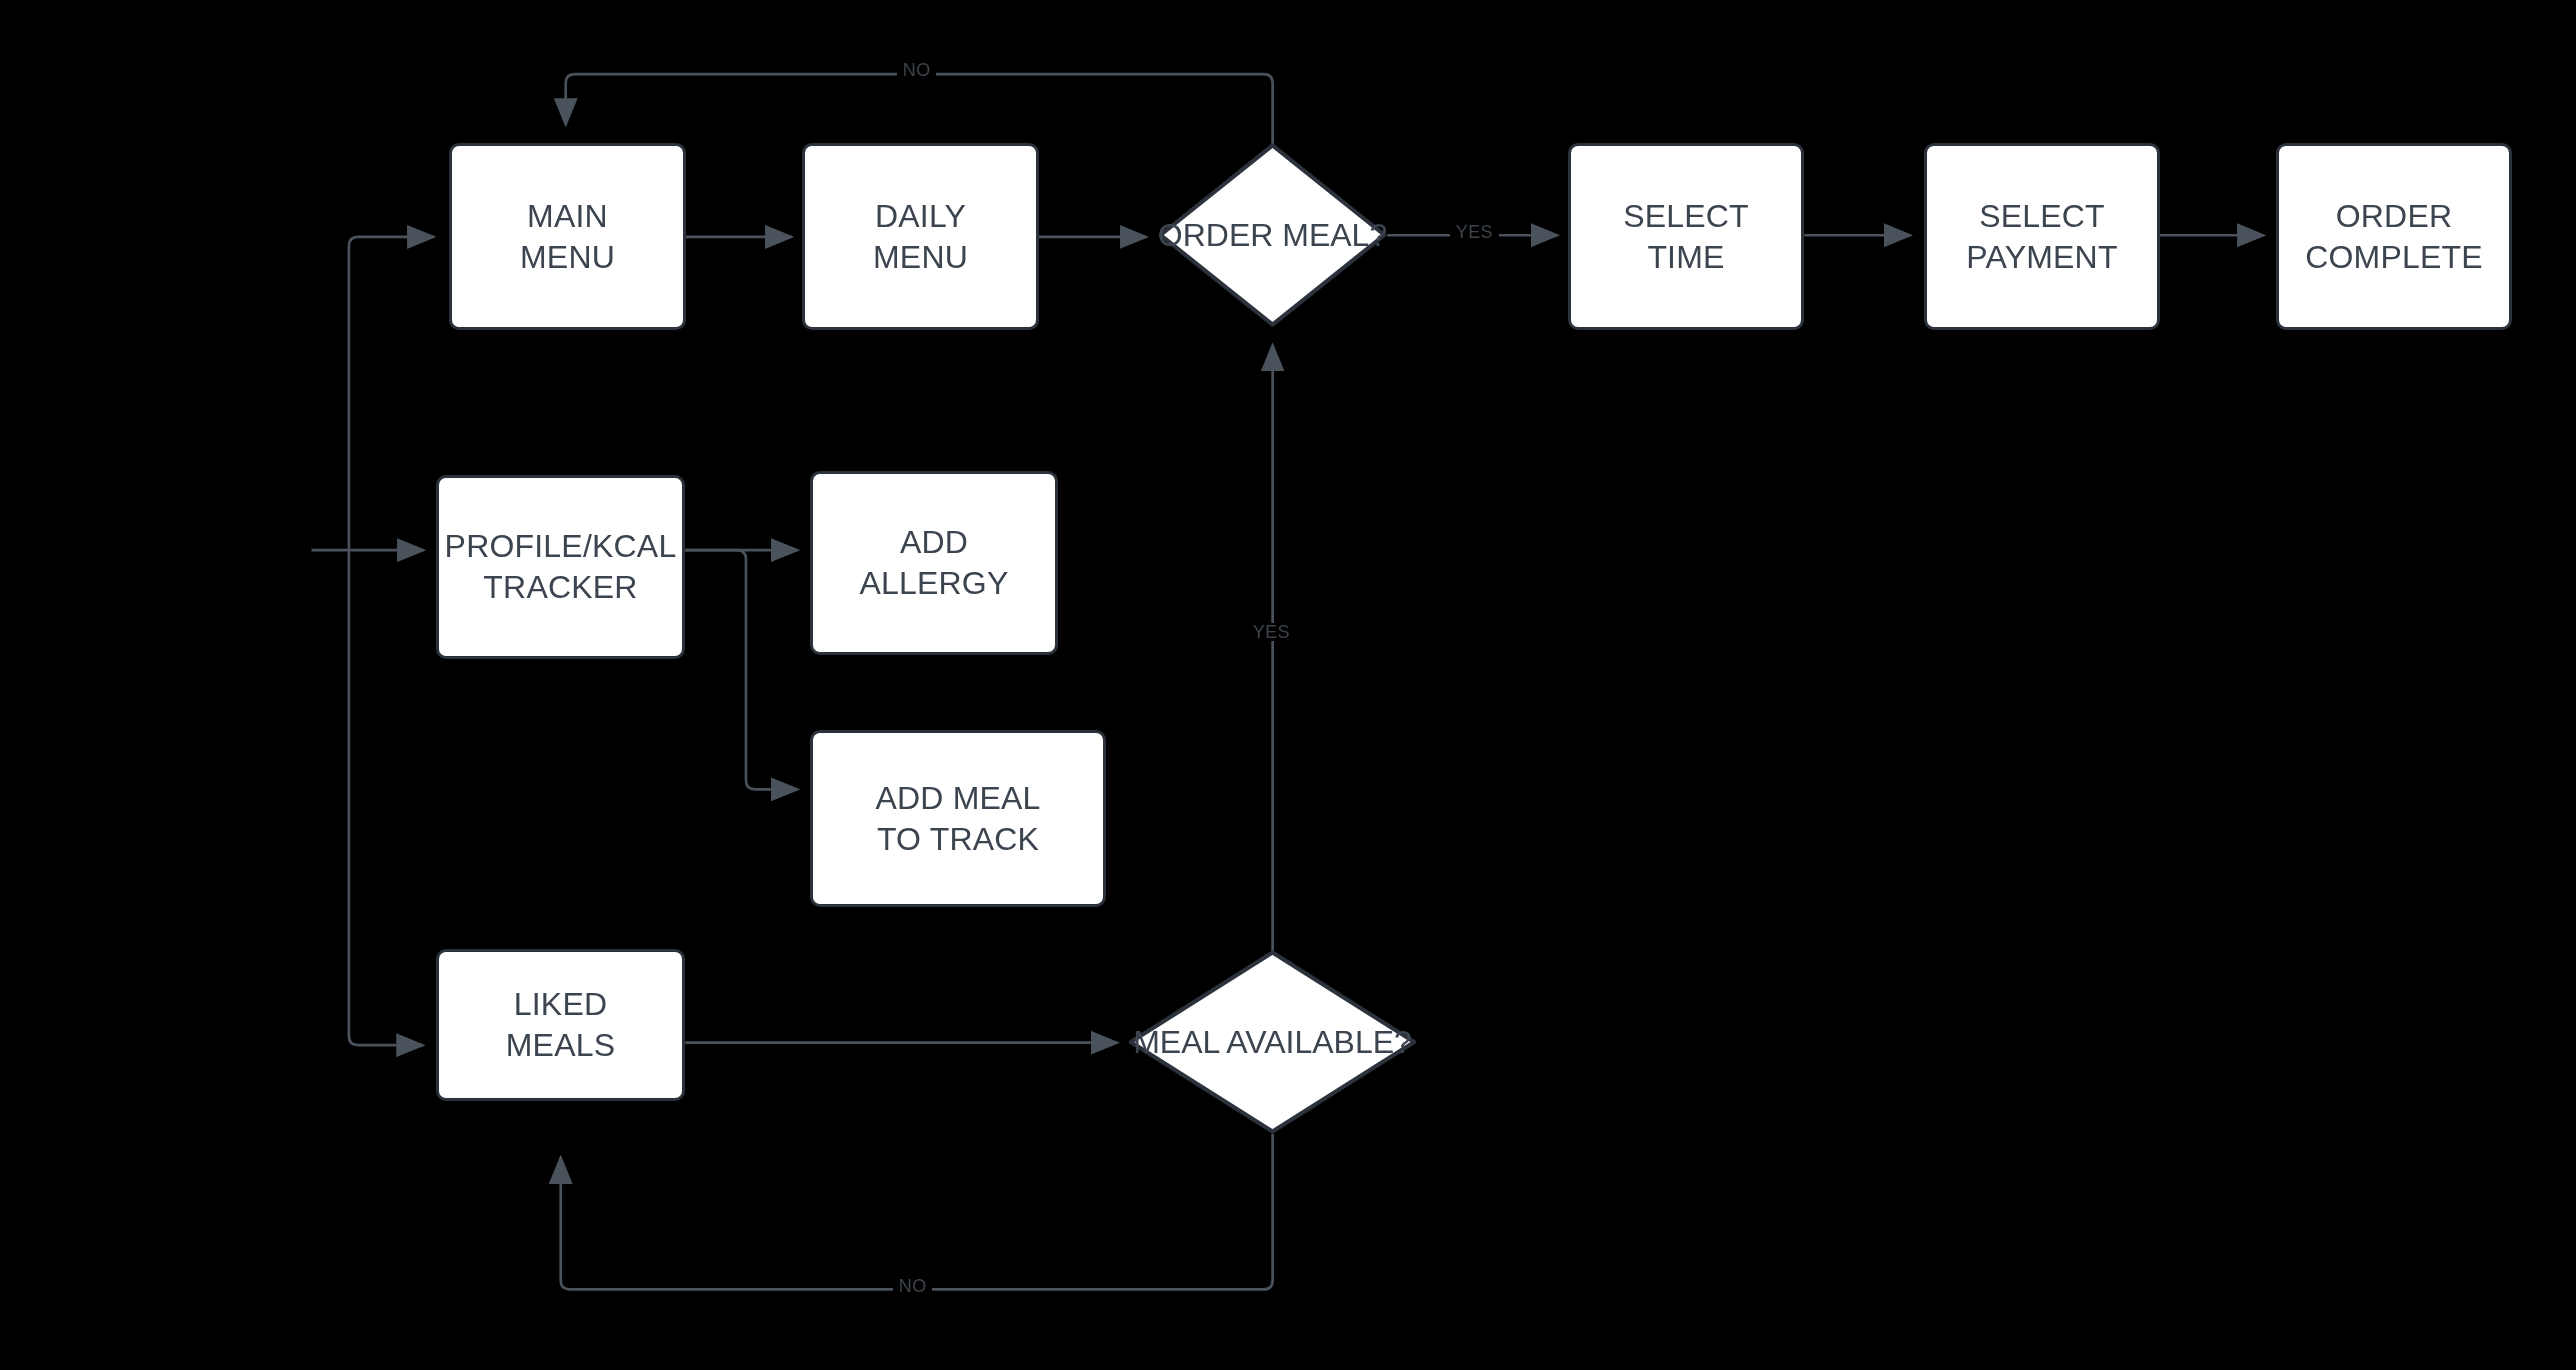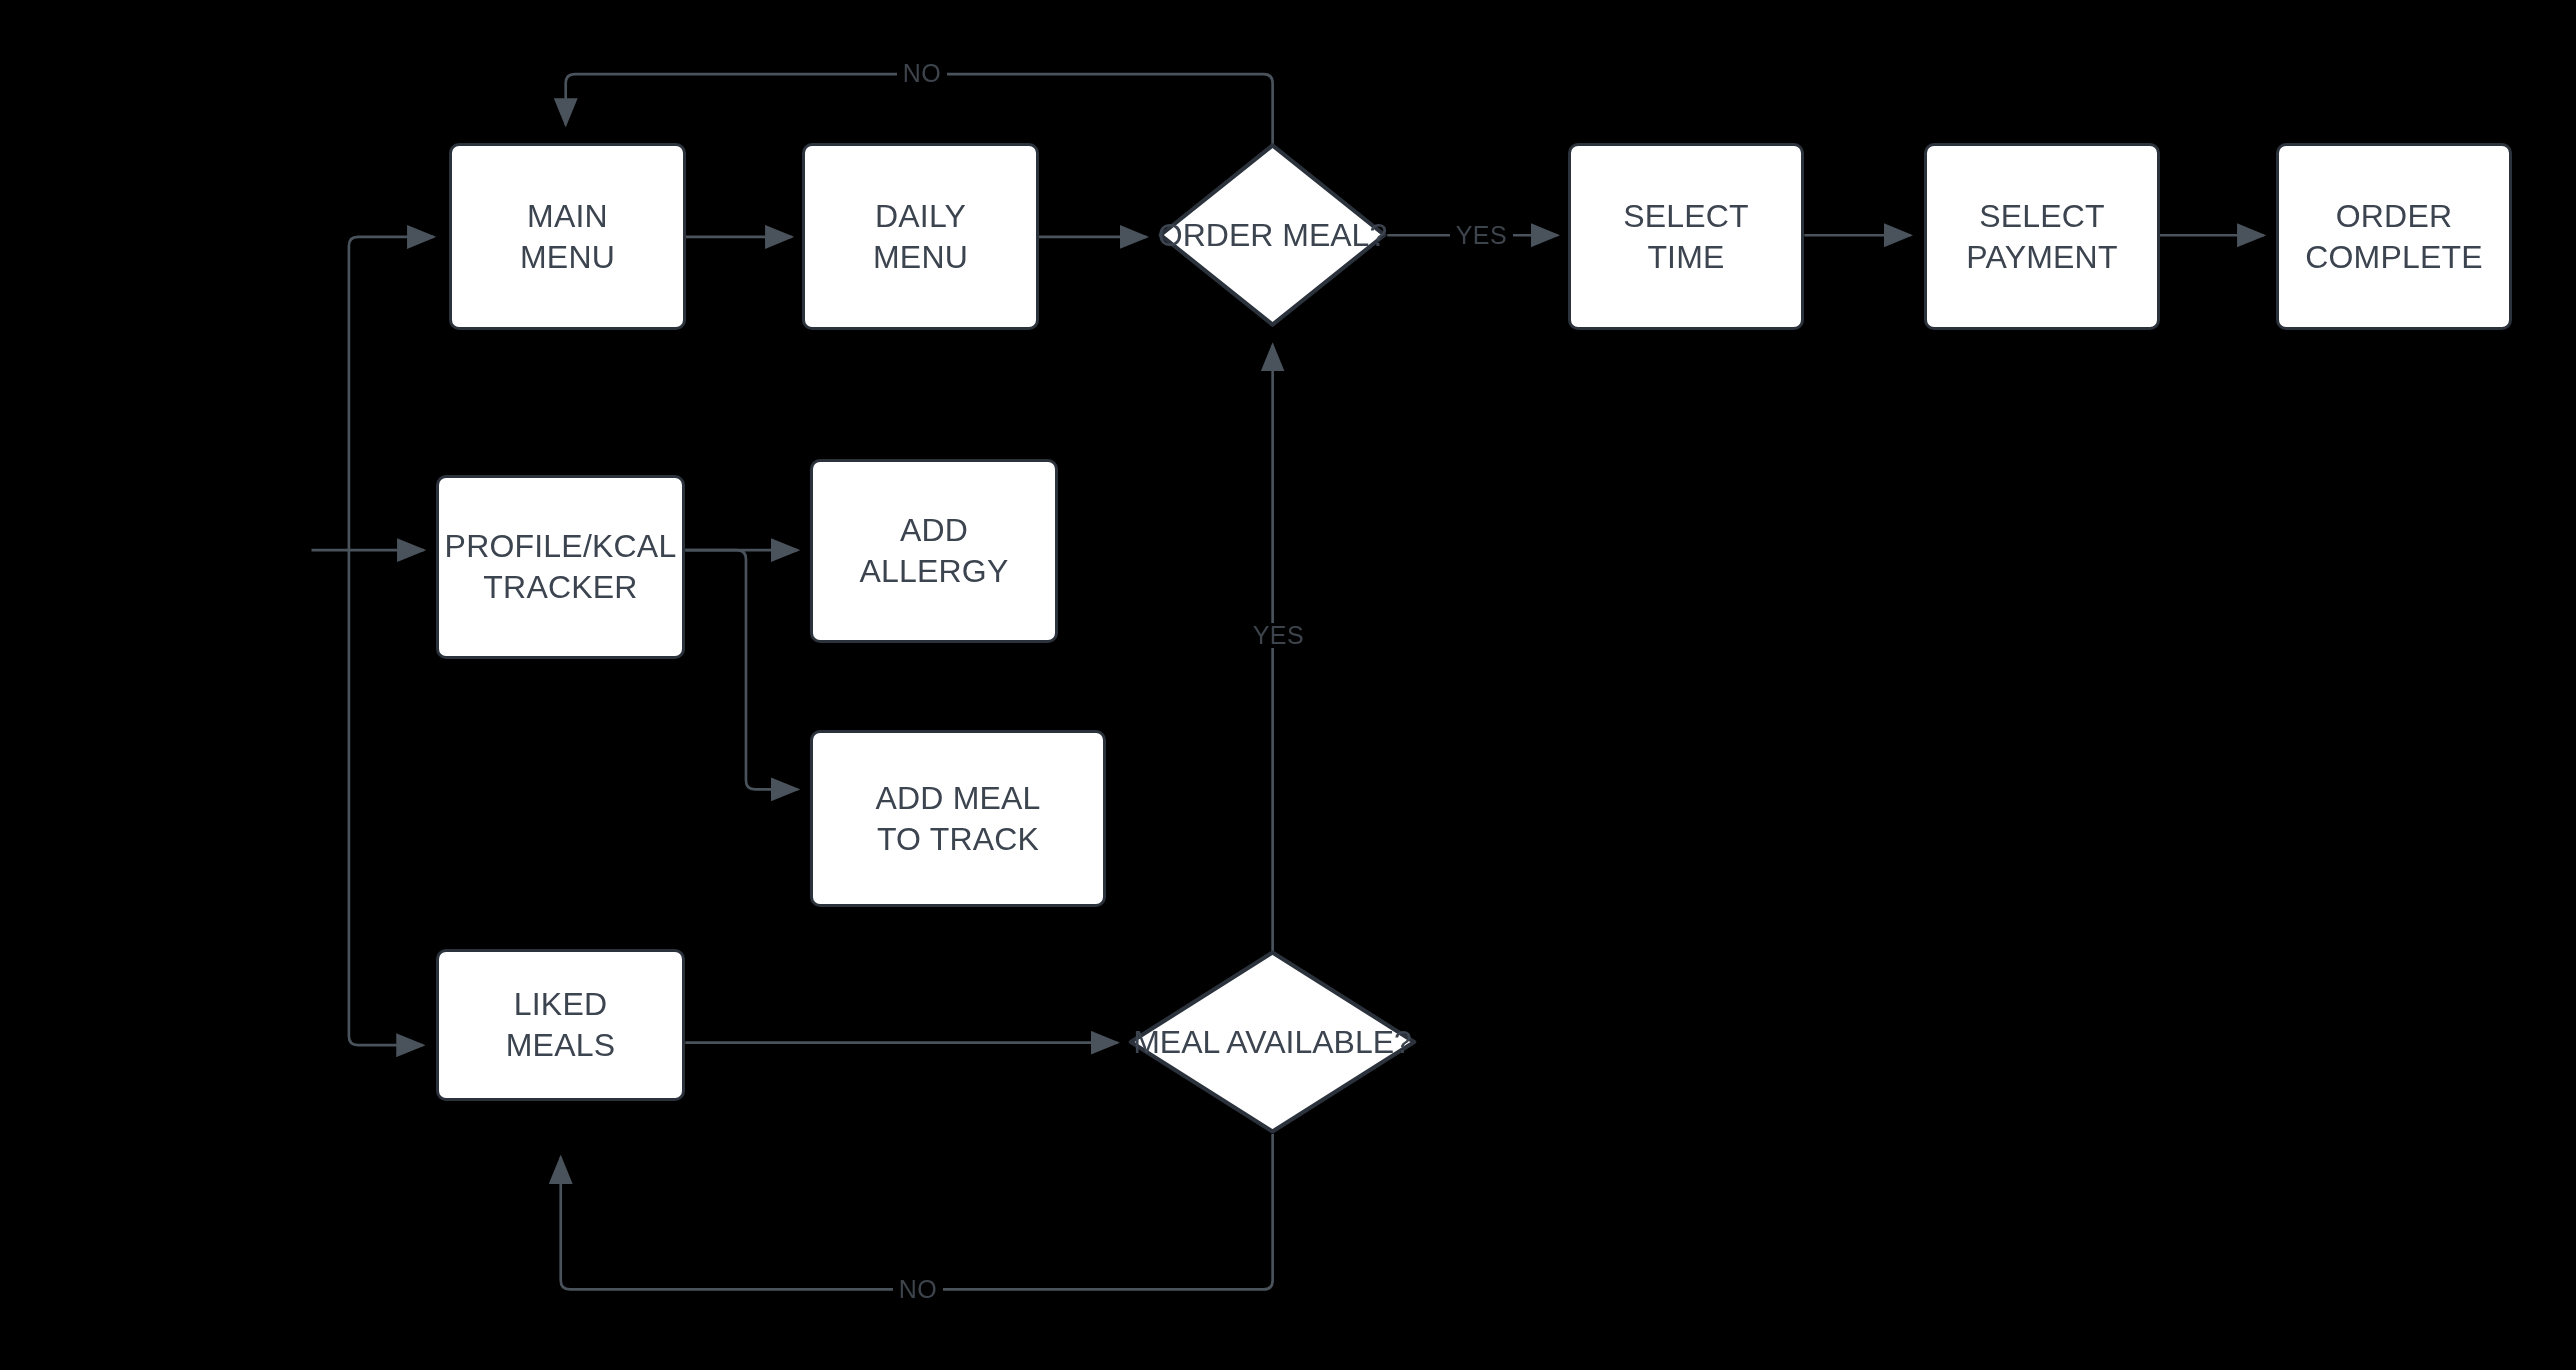--- a/index.html
+++ b/index.html
@@ -58,21 +58,21 @@
     color: #3c4450;
     font-size: 32px;
     line-height: 1.28;
     text-align: center;
     white-space: nowrap;
     z-index: 4;
   }
   .edge-label {
     position: absolute;
     color: #3d444c;
-    font-size: 25px;
+    font-size: 18px;
     letter-spacing: 0.4px;
     background: #000000;
     padding: 0 5.8px;
     line-height: 1;
     z-index: 5;
     white-space: nowrap;
   }
 </style>
 </head>
 <body>
@@ -162,21 +162,21 @@
     </div>
   </div>
 
   <div class="node" style="left:436px; top:459px; width:249px; height:184px;margin-top:16px;">
     <div>
       <span class="lbl">PROFILE/KCAL</span>
       <span class="lbl">TRACKER</span>
     </div>
   </div>
 
-  <div class="node" style="left:810px; top:459px; width:248px; height:184px;">
+  <div class="node" style="left:810px; top:471px; width:248px; height:184px;">
     <div>
       <span class="lbl">ADD</span>
       <span class="lbl">ALLERGY</span>
     </div>
   </div>
 
   <div class="node" style="left:810px; top:700px; width:296px; height:177px;margin-top:30px;">
     <div>
       <span class="lbl">ADD MEAL</span>
       <span class="lbl">TO TRACK</span>

